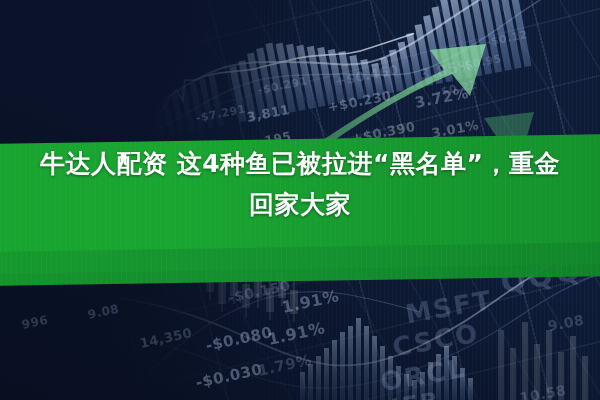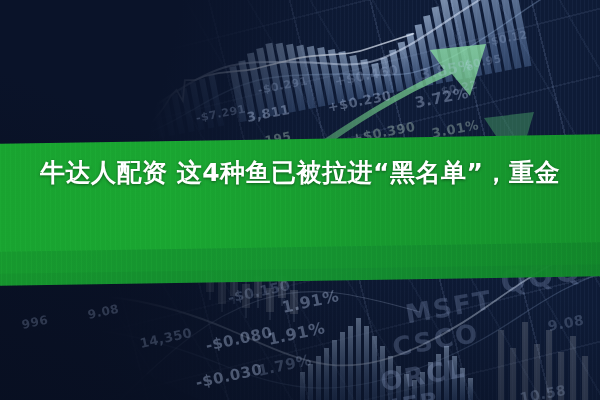--- a/index.html
+++ b/index.html
@@ -82,21 +82,21 @@
     left:0;top:143px;width:600px;
     text-align:center;
     color:#ffffff;
     font-weight:700;
     font-size:25px;
     line-height:41px;
     letter-spacing:.5px;
     white-space:nowrap;
     text-shadow:0 1px 3px rgba(0,0,0,.45);
   }
-  .hl-line{display:block;margin-top:9px;}
+  .hl-line{display:block;}
   .hl-line.l1{ }
   .hl-line.l2{ }
   .hl-line.l3{ }
 
   
   .tickword{
     position:absolute;
     color:rgba(190,212,255,0.20);
     font-family:"DejaVu Sans","Liberation Sans",sans-serif;
     font-weight:700;
@@ -359,15 +359,16 @@
 
   <div class="green-band">
     <div class="green-ticks"></div>
   </div>
   <div class="green-band lower">
     <div class="green-ticks"></div>
   </div>
 
   <div class="headline">
     <span class="hl-line l1">牛达人配资 这4种鱼已被拉进“黑名单”，重金</span>
+    <span class="hl-line l3">回家大家</span>
   </div>
 
 </div>
 
 </body></html>

